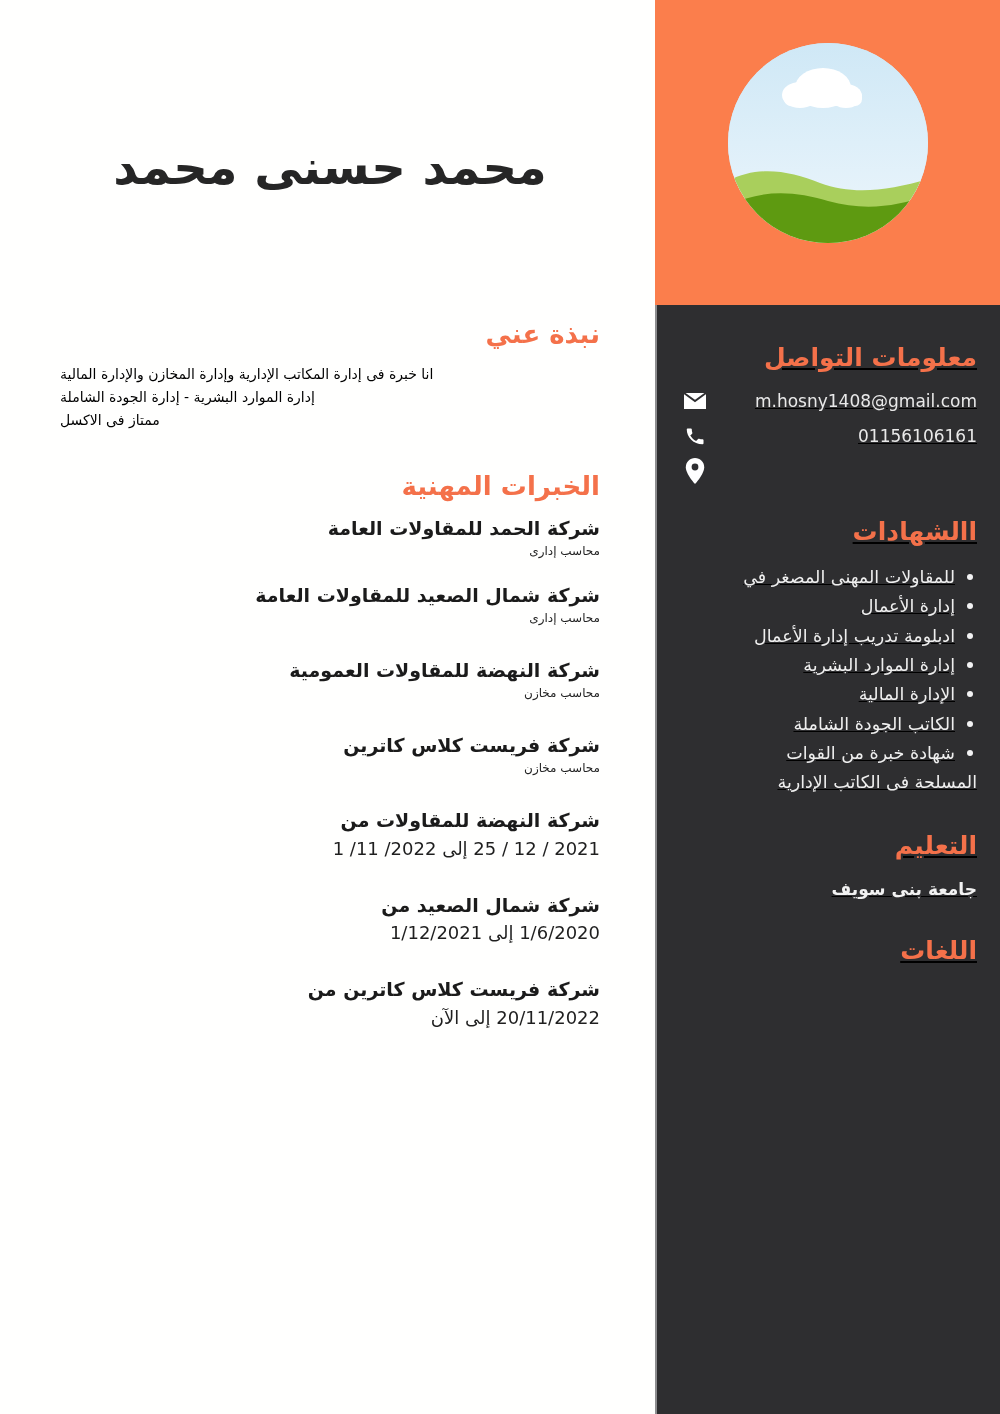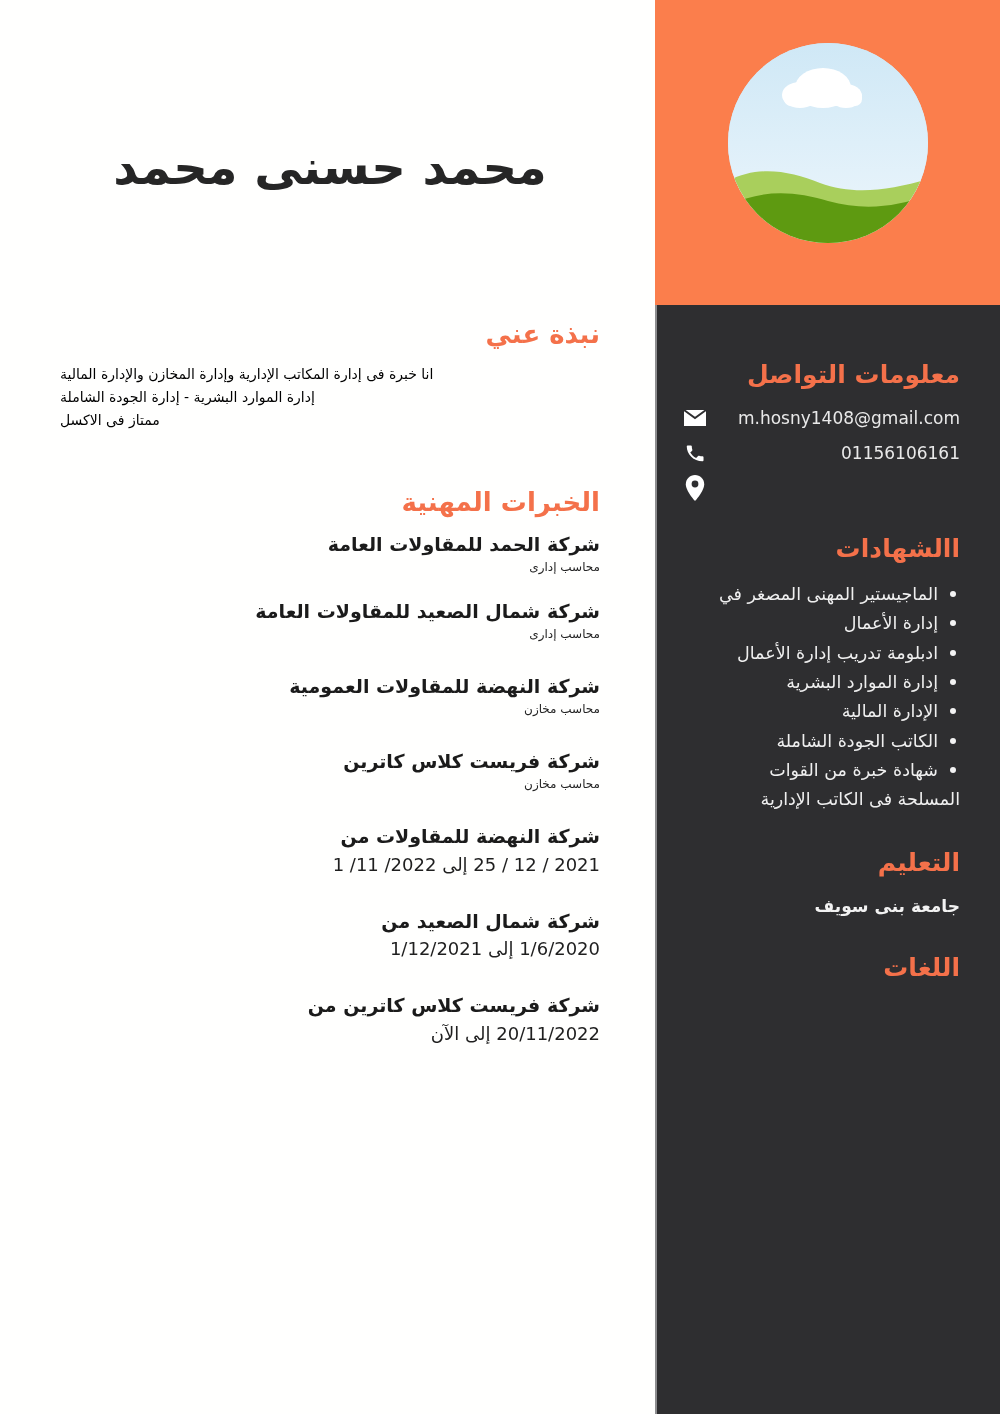--- a/index.html
+++ b/index.html
@@ -53,26 +53,27 @@
     width: 200px;
     height: 200px;
     border-radius: 50%;
     overflow: hidden;
     background: #cfe6f5;
   }
   .avatar-wrap svg { display: block; width: 200px; height: 200px; }
 
   .right-body {
     position: absolute;
-    top: 322px;
+    top: 305px;
     left: 0;
     right: 0;
-    padding: 38px 40px 0 28px;
+    padding: 38px 23px 0 28px;
     box-sizing: border-box;
     text-align: right;
+    text-decoration: underline;
   }
 
   .sec-head {
     color: #f4714a;
     font-size: 25px;
     font-weight: bold;
     line-height: 1.2;
     margin: 0 0 16px 0;
     text-align: right;
   }
@@ -171,21 +172,21 @@
     margin: 0 0 14px 0;
     text-align: right;
   }
   .about-block { margin-top: 124px; }
   .about-line {
     color: #000000;
     font-size: 14px;
     line-height: 1.62;
     text-align: left;
   }
-  .exp-block { margin-top: 56px; }
+  .exp-block { margin-top: 40px; }
   .exp-item { margin-bottom: 22px; }
   .exp-company {
     color: #1b1b1b;
     font-size: 19px;
     font-weight: bold;
     line-height: 1.45;
     text-align: right;
   }
   .exp-role {
     color: #242424;
@@ -313,21 +314,21 @@
                 <path d="M10 0C4.9 0 .8 4.1.8 9.2c0 6.9 9.2 16.8 9.2 16.8s9.2-9.9 9.2-16.8C19.2 4.1 15.1 0 10 0z" fill="#fff"></path>
                 <circle cx="10" cy="9" r="3.4" fill="#2e2e30"></circle>
               </svg>
           </span>
         </div>
       </div>
 
       <div class="sec-block">
         <div class="sec-head">االشهادات</div>
         <ul class="bullets">
-          <li>الماجيستير المهنى المصغر في</li>
+          <li>للمقاولات المهنى المصغر في</li>
           <li>إدارة الأعمال</li>
           <li>ادبلومة تدريب إدارة الأعمال</li>
           <li>إدارة الموارد البشرية</li>
           <li>الإدارة المالية</li>
           <li>الكاتب الجودة الشاملة</li>
           <li>شهادة خبرة من القوات</li>
           <li class="cont">المسلحة فى الكاتب الإدارية</li>
         </ul>
       </div>
 

